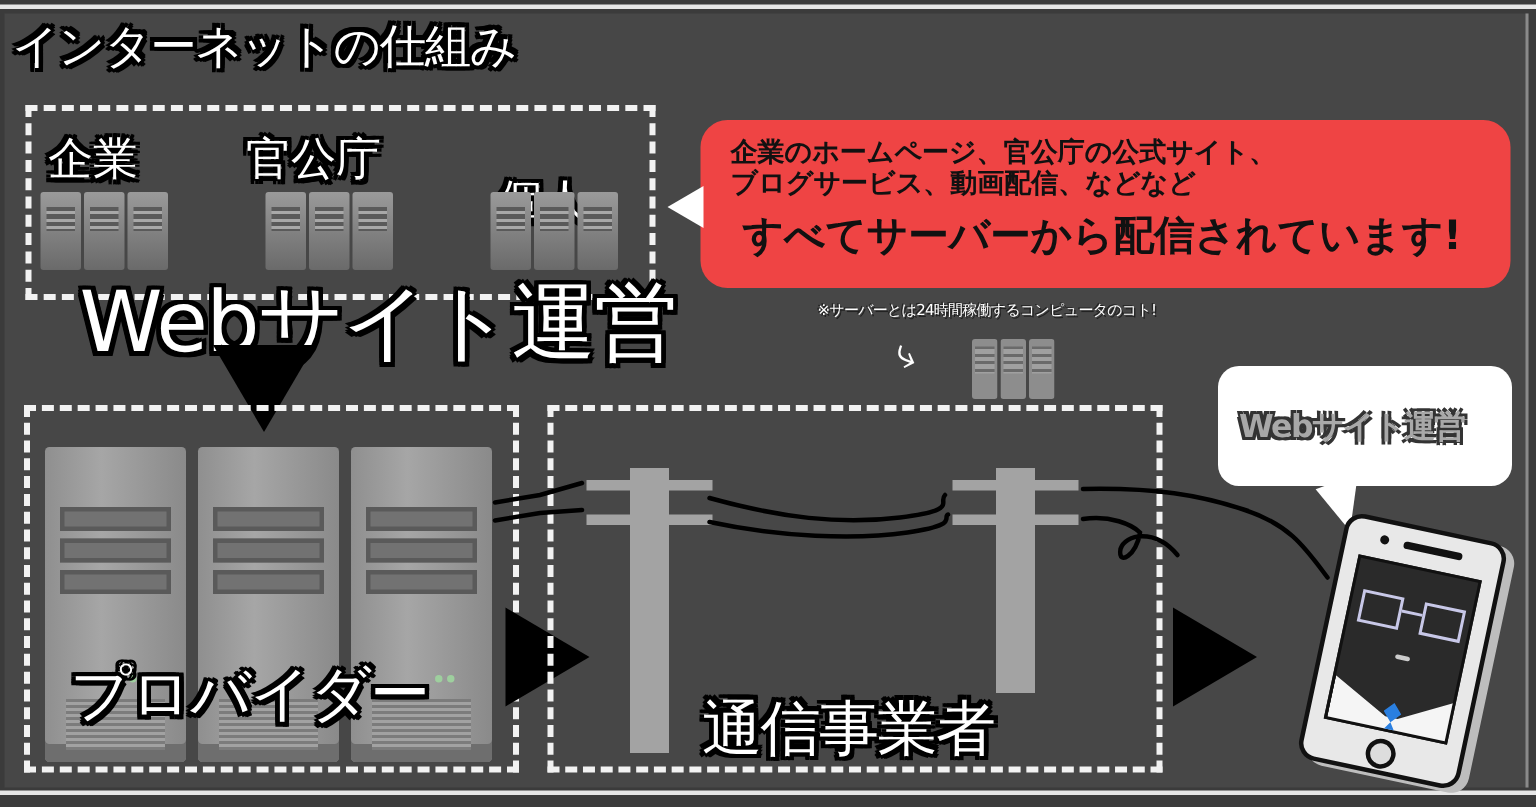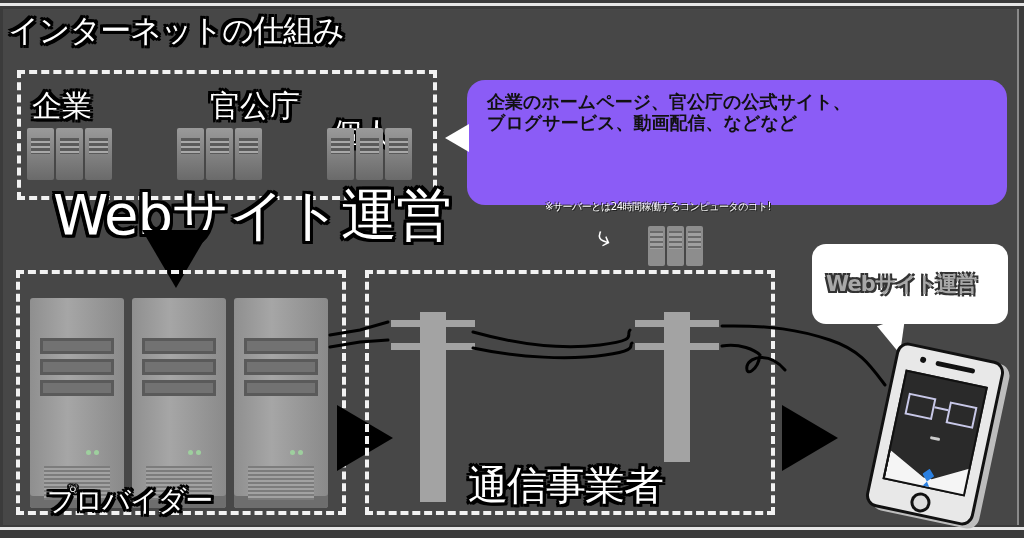--- a/index.html
+++ b/index.html
@@ -14,48 +14,48 @@
       -3px -3px 0 #000, 3px -3px 0 #000, -3px 3px 0 #000, 3px 3px 0 #000,
       0 -3px 0 #000, 0 3px 0 #000, -3px 0 0 #000, 3px 0 0 #000,
       -2px -3px 0 #000, 2px 3px 0 #000, -3px 2px 0 #000, 3px -2px 0 #000;
   }
   .title { position: absolute; left: 8px; top: 10px; font-size: 31px; letter-spacing: -1px; }
   .dash-box { position: absolute; border: 4px dashed #f2f2f2; }
   .box-web { left: 17px; top: 70px; width: 420px; height: 130px; }
   .box-provider { left: 16px; top: 270px; width: 330px; height: 245px; }
   .box-telecom { left: 365px; top: 270px; width: 410px; height: 245px; }
   .org-label { position: absolute; top: 86px; font-size: 30px; }
-  .org-1 { left: 32px; text-align: center; } .org-2 { left: 164px; margin-left: 46px; } .org-3 { left: 332px; margin-top: 28px; }
+  .org-1 { left: 32px; text-align: center; } .org-2 { left: 164px; } .org-3 { left: 332px; margin-top: 28px; }
   .server-group { position: absolute; top: 128px; display: flex; gap: 2px; }
   .server-small { width: 27px; height: 52px; background: linear-gradient(#9a9a9a, #6a6a6a); border-radius: 2px; position: relative; }
   .server-small::before { content: ""; position: absolute; left: 4px; right: 4px; top: 10px; height: 16px;
     background: repeating-linear-gradient(#5a5a5a 0 3px, #a8a8a8 3px 5px); }
   .web-ops { position: absolute; left: 53px; top: 178px; font-size: 56px; letter-spacing: -1px; }
   .arrow-down { position: absolute; left: 142px; top: 230px; width: 0; height: 0;
     border-left: 34px solid transparent; border-right: 34px solid transparent; border-top: 58px solid #000; }
-  .bubble-main { position: absolute; left: 467px; top: 80px; width: 540px; height: 125px; background: #8b5cf6; border-radius: 18px; text-align: center; }
+  .bubble-main { position: absolute; left: 467px; top: 80px; width: 540px; height: 112px; background: #ef4444; border-radius: 18px; text-align: center; }
   .bubble-main::before { content: ""; position: absolute; left: -22px; top: 44px; width: 0; height: 0;
     border-top: 14px solid transparent; border-bottom: 14px solid transparent; border-right: 24px solid #fff; }
   .bubble-line { position: absolute; left: 20px; font-weight: bold; color: #111; font-size: 18px; line-height: 20px; white-space: nowrap; }
   .bl-1 { top: 12px; } .bl-2 { top: 33px; }
   .bl-3 { top: 62px; left: 28px; font-size: 27px; line-height: 32px; }
   .note { position: absolute; left: 545px; top: 200px; font-size: 10px; letter-spacing: -0.5px;
     text-shadow: -1px -1px 0 #222, 1px 1px 0 #222; }
   .curl-arrow { position: absolute; left: 597px; top: 222px; color: #fff; font-size: 26px; transform: rotate(20deg); }
   .server-tiny { position: absolute; left: 648px; top: 226px; display: flex; gap: 2px; }
   .server-tiny div { width: 17px; height: 40px; background: #8d8d8d; border-radius: 2px;
     background-image: repeating-linear-gradient(#6a6a6a 0 2px, #a0a0a0 2px 5px); background-size: 13px 18px; background-repeat: no-repeat; background-position: 2px 5px; }
   .server-big-group { position: absolute; left: 30px; top: 298px; display: flex; gap: 8px; }
   .server-big { width: 94px; height: 210px; background: linear-gradient(90deg, #8f8f8f, #a6a6a6 40%, #8a8a8a); border-radius: 3px; position: relative; box-shadow: 0 -12px 0 #6e6e6e inset; }
   .server-big .bay { position: absolute; left: 10px; right: 10px; height: 16px; background: #727272; border: 3px solid #5a5a5a; }
   .server-big .bay1 { top: 40px; } .server-big .bay2 { top: 61px; } .server-big .bay3 { top: 82px; }
   .server-big .led { position: absolute; top: 152px; width: 5px; height: 5px; border-radius: 50%; background: #9ecf9e; }
   .server-big .vent { position: absolute; left: 14px; right: 14px; top: 168px; height: 34px;
     background: repeating-linear-gradient(#7c7c7c 0 2px, #a2a2a2 2px 4px); }
-  .provider-label { position: absolute; left: 47px; top: 482px; font-size: 28px; letter-spacing: -1px; }
+  .provider-label { position: absolute; left: 47px; top: 435px; font-size: 40px; letter-spacing: -1px; }
   .arrow-right { position: absolute; width: 0; height: 0;
     border-top: 33px solid transparent; border-bottom: 33px solid transparent; border-left: 56px solid #000; }
   .ar-1 { left: 337px; top: 405px; } .ar-2 { left: 782px; top: 405px; }
   .pole { position: absolute; background: #a3a3a3; }
   .pole-1-post { left: 420px; top: 312px; width: 26px; height: 190px; }
   .pole-1-arm1 { left: 391px; top: 320px; width: 84px; height: 7px; }
   .pole-1-arm2 { left: 391px; top: 343px; width: 84px; height: 7px; }
   .pole-2-post { left: 664px; top: 312px; width: 26px; height: 150px; }
   .pole-2-arm1 { left: 635px; top: 320px; width: 84px; height: 7px; }
   .pole-2-arm2 { left: 635px; top: 343px; width: 84px; height: 7px; }
@@ -109,20 +109,21 @@
   <div class="server-small"></div>
   <div class="server-small"></div>
 </div>
 
 <div class="web-ops outlined">Webサイト運営</div>
 <div class="arrow-down"></div>
 
 <div class="bubble-main">
   <div class="bubble-line bl-1">企業のホームページ、官公庁の公式サイト、</div>
   <div class="bubble-line bl-2">ブログサービス、動画配信、などなど</div>
+  <div class="bubble-line bl-3">すべてサーバーから配信されています!</div>
 </div>
 
 <div class="note outlined">※サーバーとは24時間稼働するコンピュータのコト!</div>
 <div class="curl-arrow">⤷</div>
 <div class="server-tiny">
   <div></div>
   <div></div>
   <div></div>
 </div>
 

